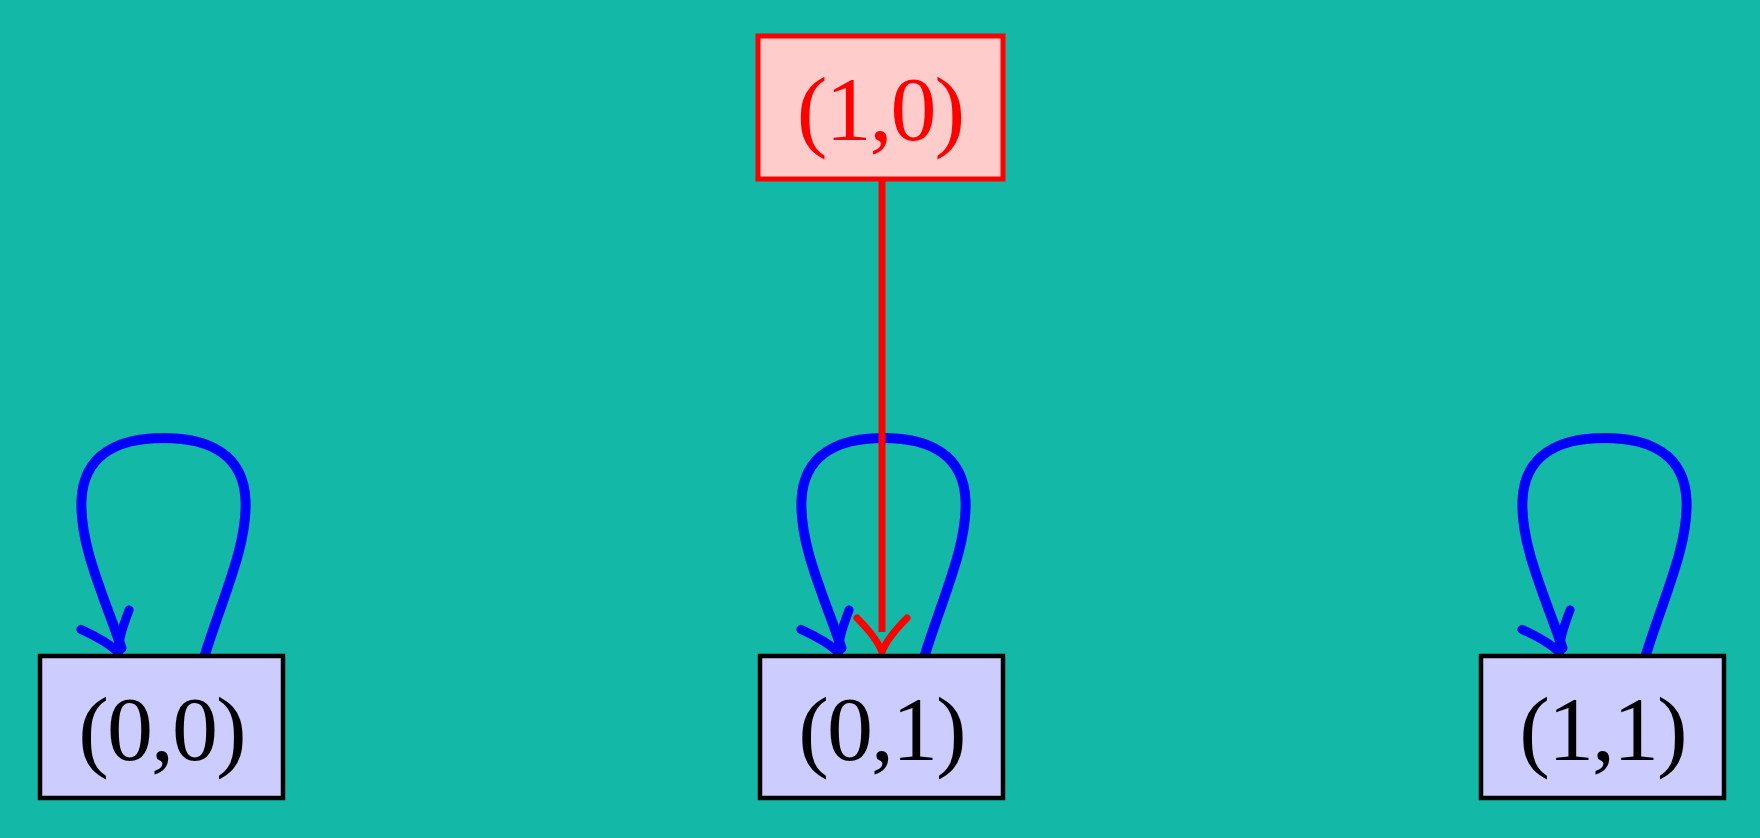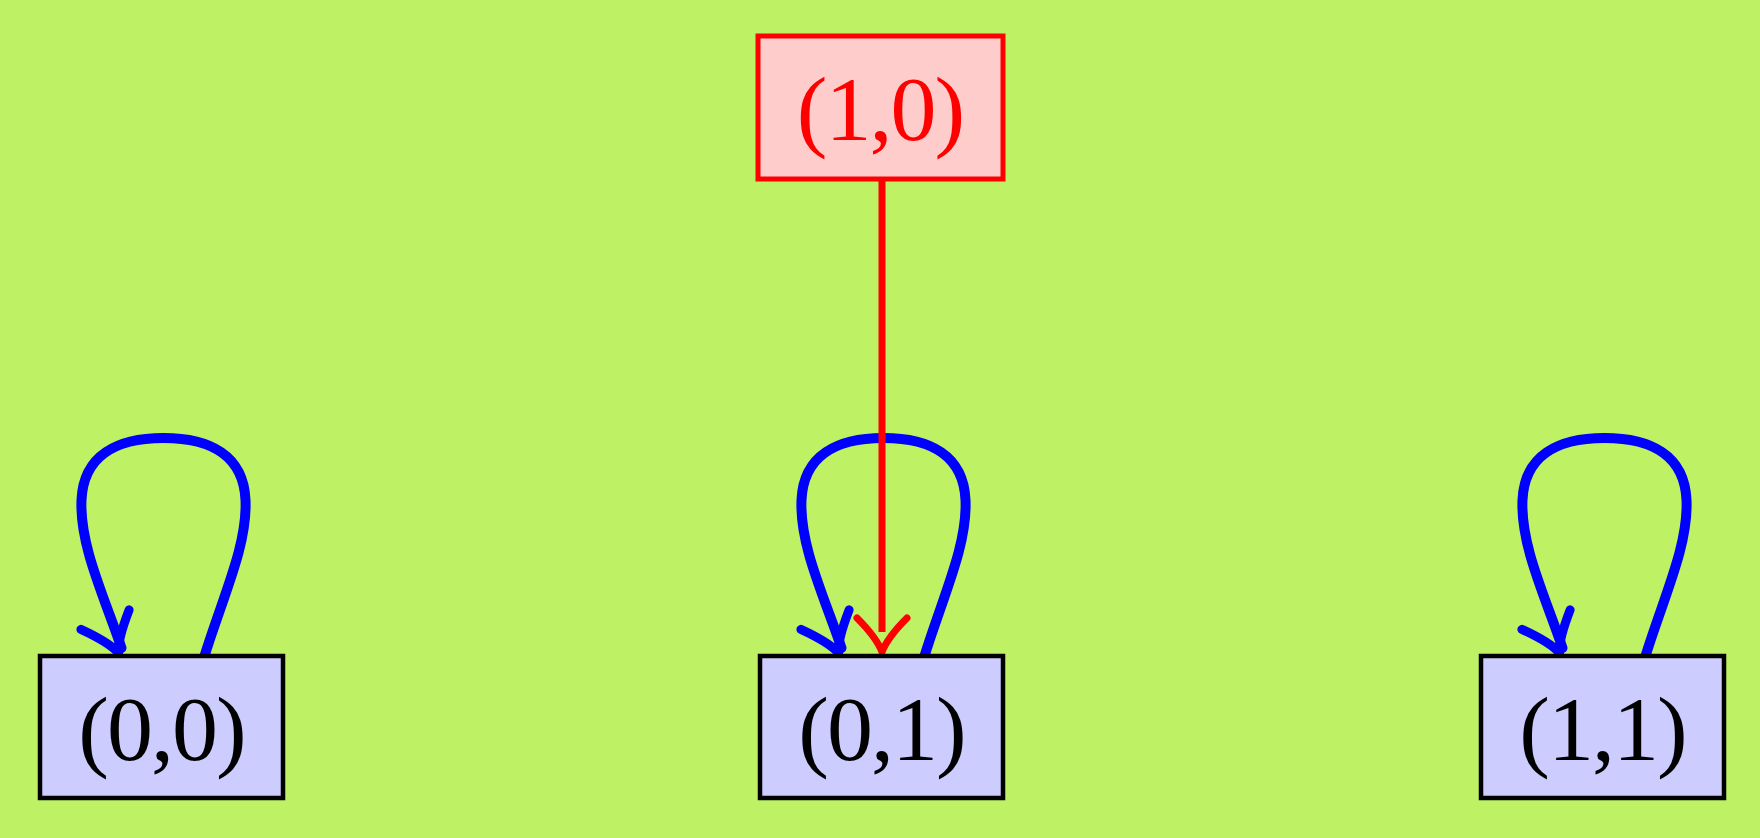--- a/index.html
+++ b/index.html
@@ -4,21 +4,21 @@
 <style>
   html, body {
     margin: 0;
     padding: 0;
     background: #ffffff;
   }
   .canvas-wrap {
     width: 1760px;
     height: 838px;
     position: relative;
-    background: #bef264;
+    background: #14b8a6;
     overflow: hidden;
   }
   svg {
     display: block;
   }
   text.node-label {
     font-family: "Liberation Serif", "DejaVu Serif", serif;
     font-size: 92px;
     letter-spacing: -2px;
   }

